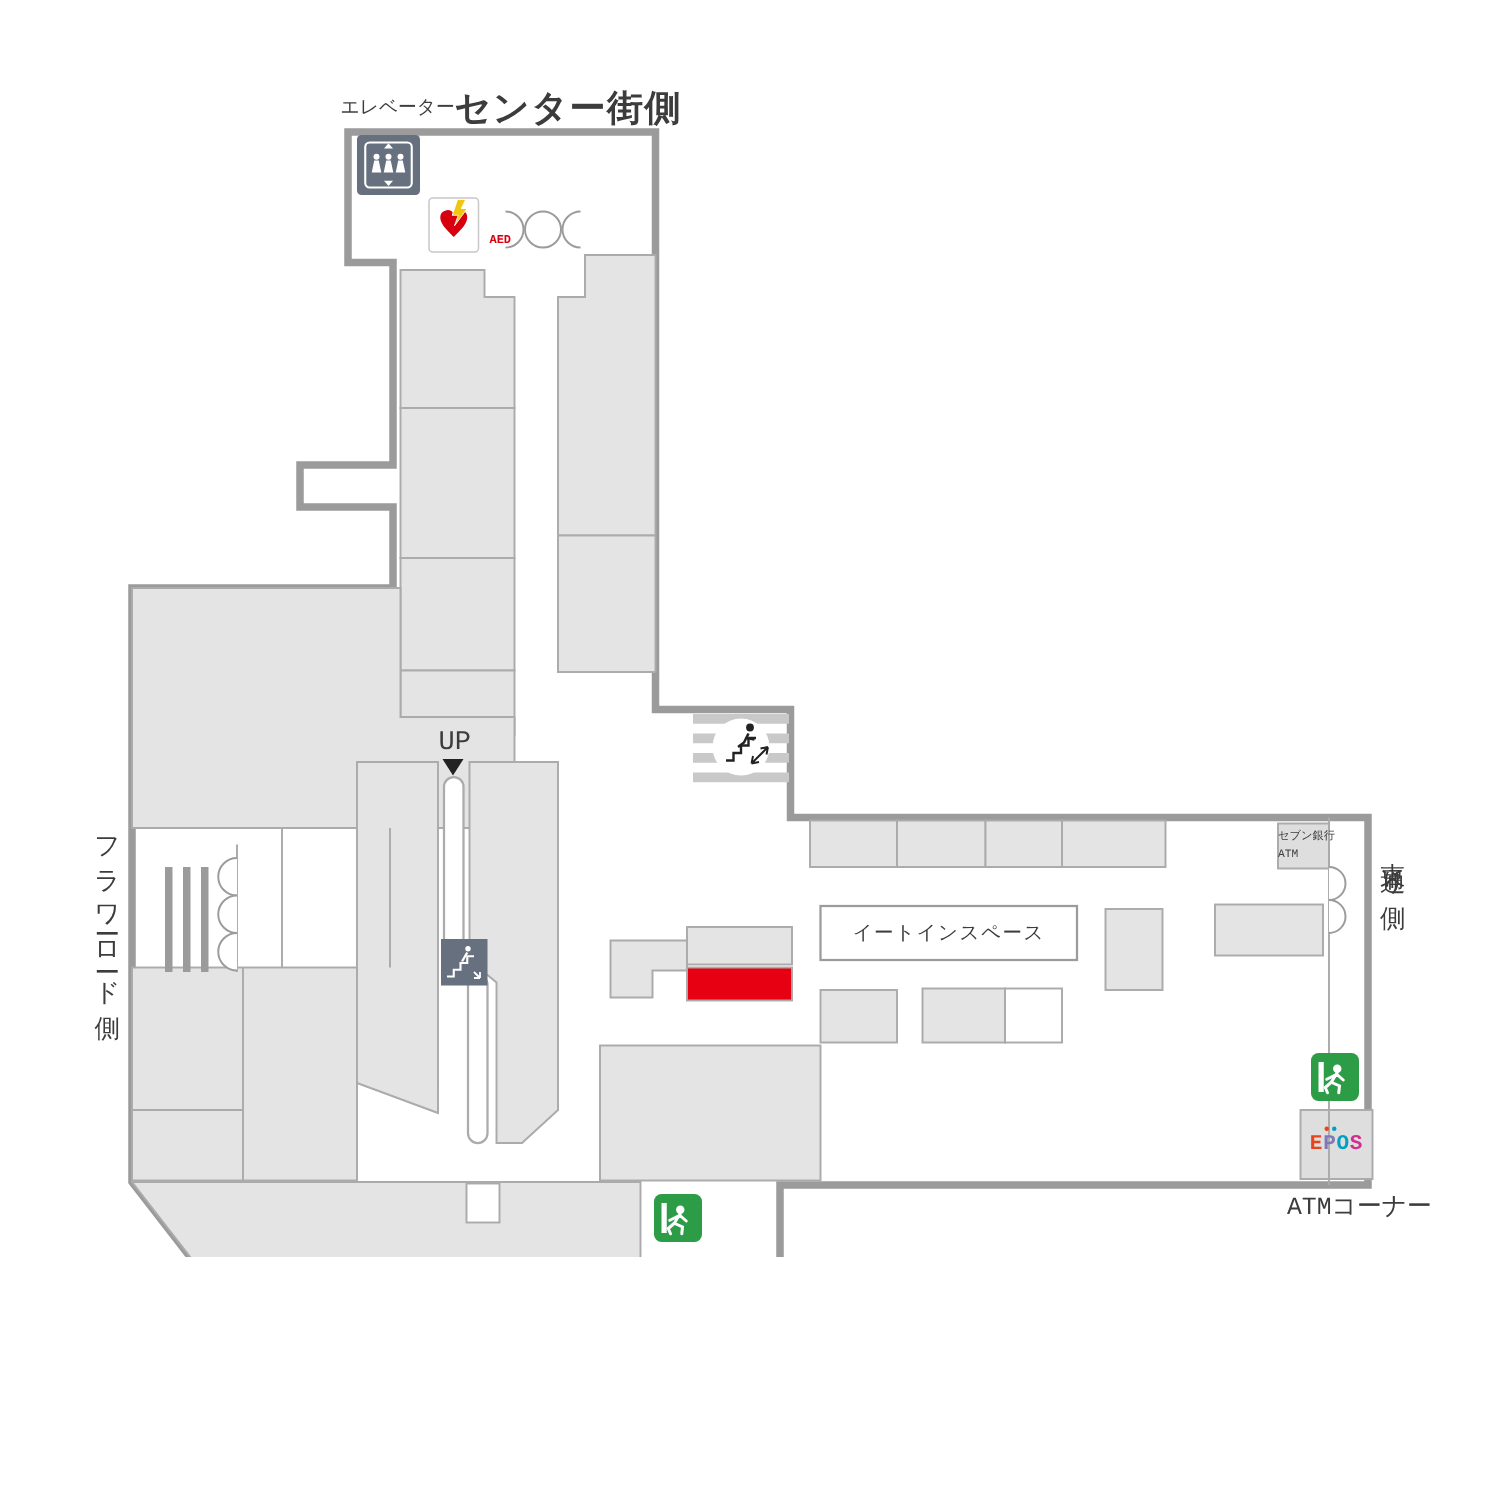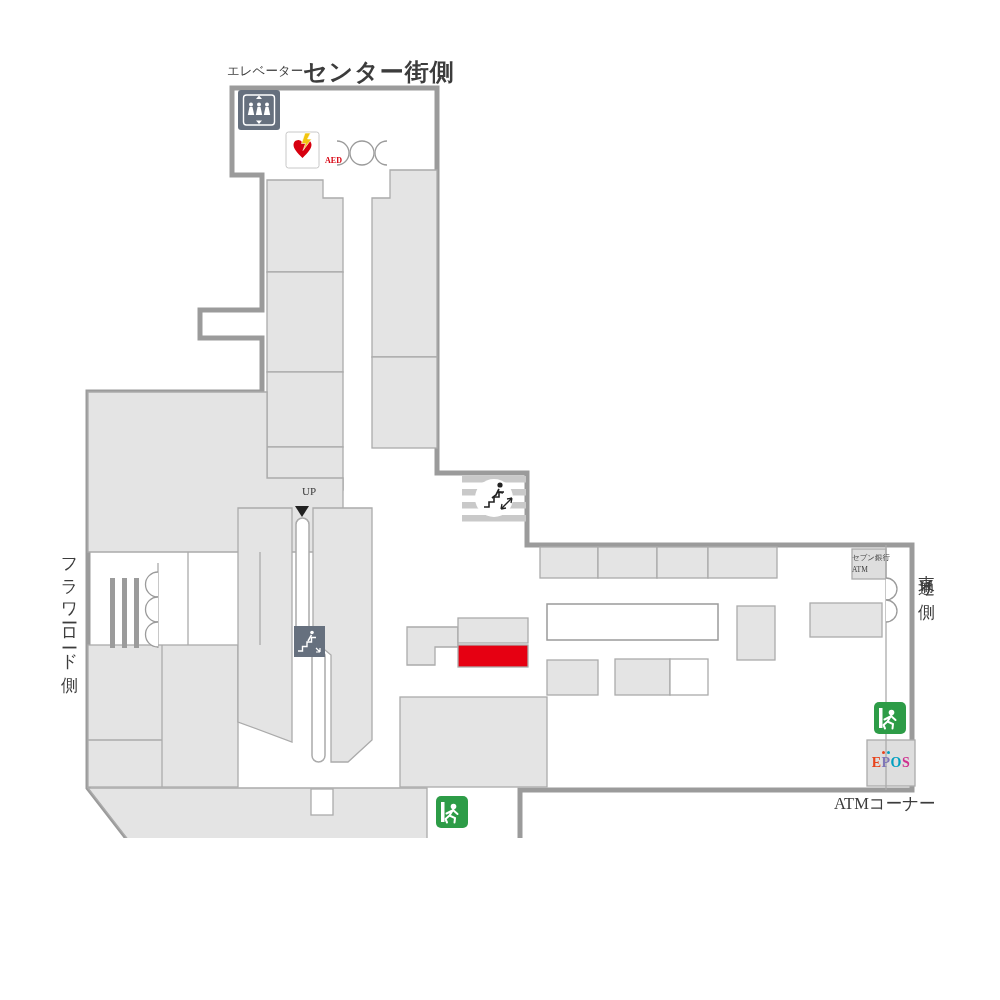--- a/index.html
+++ b/index.html
@@ -1,17 +1,17 @@
 <!DOCTYPE html>
 <html><head>
 <meta charset="utf-8">
 <style>
   html,body{margin:0;padding:0;background:#fff;}
   #stage{position:relative;width:1000px;height:838px;background:#fff;overflow:hidden;
-         font-family:Liberation Serif, serif;color:#3c3c3c;}
+         font-family:Liberation Mono, monospace;color:#3c3c3c;}
   #plan{position:absolute;left:0;top:0;}
   .lbl{position:absolute;white-space:nowrap;color:#3c3c3c;}
   .vtext{writing-mode:vertical-rl;text-orientation:mixed;letter-spacing:3px;}
   .center{display:flex;align-items:center;justify-content:center;text-align:center;}
   .epos-wrap{font-weight:bold;font-size:14px;letter-spacing:0.5px;}
   .epos-letter{position:relative;display:inline-block;}
   .epos-dots{position:absolute;top:-4px;left:50%;transform:translateX(-50%);display:flex;gap:2px;}
   .epos-dots i{width:3px;height:3px;border-radius:50%;display:block;}
 </style>
 </head>
@@ -172,29 +172,30 @@
 </svg>
 
   <div class="lbl" style="left:227px;top:63px;width:76px;text-align:center;font-size:12.5px;">エレベーター</div>
 
   <div class="lbl" style="left:303px;top:56px;font-size:24px;font-weight:600;letter-spacing:1px;">センター街側</div>
 
   <div class="lbl vtext" style="left:58px;top:546px;font-size:17px;">フラワーロード側</div>
 
   <div class="lbl vtext" style="left:915px;top:562px;font-size:17px;">東通り側</div>
 
-  <div class="lbl" style="left:290px;top:485px;width:24px;text-align:left;font-size:11px;margin-left:12px;">UP</div>
-
+  <div class="lbl" style="left:290px;top:485px;width:24px;text-align:right;font-size:18px;">UP</div>
+
+  <div class="lbl center" style="left:547px;top:604px;width:171px;height:36px;font-size:13px;letter-spacing:1px;">イートインスペース</div>
 
   <div class="lbl" style="left:852px;top:552px;width:34px;text-align:left;font-size:7.5px;line-height:1.6;">
     <div>セブン銀行</div>
     <div>ATM</div>
   </div>
 
-  <div class="lbl" style="left:834px;top:793px;font-size:16.5px;">ATMコーナー</div>
+  <div class="lbl" style="left:858px;top:793px;font-size:16.5px;">ATMコーナー</div>
 
   <div class="lbl" style="left:286px;top:156px;width:33px;text-align:center;font-size:8px;font-weight:bold;color:#d7000f;margin-left:31px;">AED</div>
 
   <div class="lbl center epos-wrap" style="left:867px;top:740px;width:48px;height:46px;">
       <span class="epos-letter" style="color: rgb(232, 67, 28);">E</span>
       <span class="epos-letter" style="color: rgb(128, 119, 184);">P<span class="epos-dots">
           <i style="background: rgb(232, 67, 28);"></i>
           <i style="background: rgb(0, 160, 192);"></i>
         </span></span>
       <span class="epos-letter" style="color: rgb(0, 160, 192);">O</span>

